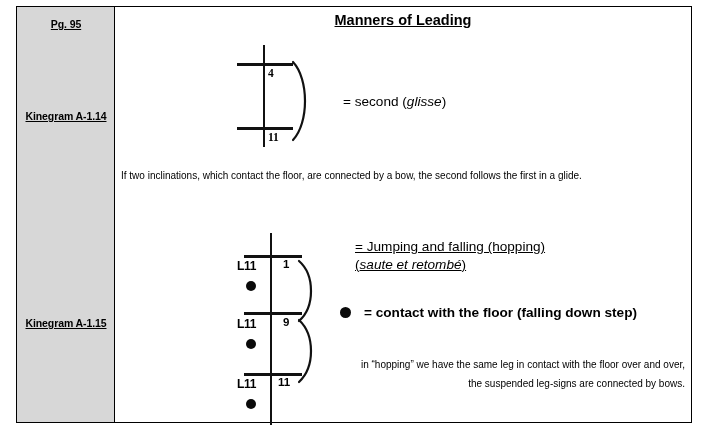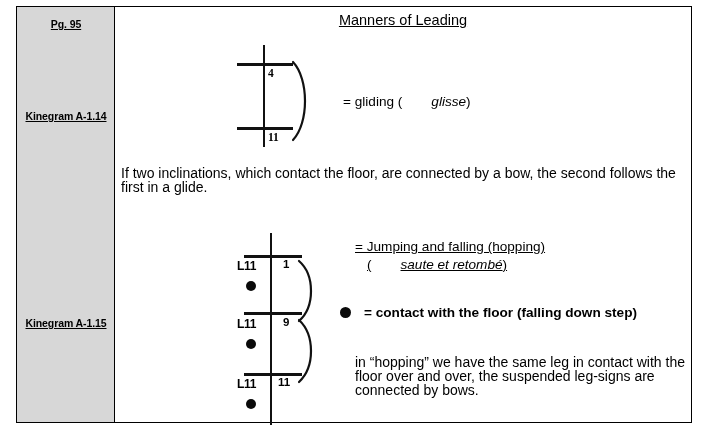--- a/index.html
+++ b/index.html
@@ -30,20 +30,21 @@
   }
   .side-label span{ text-decoration:underline; }
   .lbl-pg{top:11px;}
   .lbl-k14{top:103px;}
   .lbl-k15{top:310px;}
 
   
   .title{
     position:absolute;left:0;right:0;top:5px;text-align:center;
     font-size:14.5px;
+    font-weight:bold;
   }
   .title span{text-decoration:underline;}
 
   
   .stave{position:absolute;background:#111;}
   .vline{width:2.4px;}
   .hbar{height:2.6px;}
   .num{
     position:absolute;font-size:11.5px;font-weight:bold;
     font-family:"Liberation Serif","DejaVu Serif",serif;
@@ -54,24 +55,24 @@
     font-family:"Liberation Sans",sans-serif;letter-spacing:-0.3px;
   }
   .dot{
     position:absolute;width:10px;height:10px;border-radius:50%;
     background:#0a0a0a;
   }
   .bow{position:absolute;}
 
   
   .para{
-    position:absolute;font-size:14px;line-height:14px;
+    position:absolute;font-size:10px;line-height:19px;
   }
   .eq{position:absolute;font-size:13.6px;line-height:18px;}
-  .eq i{font-style:italic;margin-left:29px;}
+  .eq i{font-style:italic;}
 
   .legend-dot{
     position:absolute;width:11px;height:11px;border-radius:50%;
     background:#0a0a0a;
   }
 </style>
 </head>
 <body>
 
 <div class="page">
@@ -97,21 +98,21 @@
 
         <div class="num" style="left:153px;top:60px;">4</div>
         <div class="num" style="left:153px;top:124px;">11</div>
 
         <svg class="bow" style="left:174px;top:52px;" width="28" height="84" viewBox="0 0 28 84">
           <path d="M4,3 C20,20 20,64 4,81" fill="none" stroke="#111" stroke-width="2.2" stroke-linecap="round"></path>
         </svg>
       </div>
 
       <div class="eq" style="left:228px;top:86px;">
-        <span>= gliding (</span><i>glisse</i><span>)</span>
+        <span>= second (</span><i>glisse</i><span>)</span>
       </div>
 
       <div class="para" style="left:6px;top:159px;width:562px;">If two inclinations, which contact the floor, are connected by a bow, the second follows the first in a glide.</div>
 
       <div>
 
         <div class="stave vline" style="left:155px;top:226px;height:192px;"></div>
 
         <div class="stave hbar" style="left:129px;top:248px;width:58px;"></div>
 
@@ -136,25 +137,25 @@
           <path d="M3,2 C19,16 19,48 3,62" fill="none" stroke="#111" stroke-width="2.2" stroke-linecap="round"></path>
         </svg>
 
         <svg class="bow" style="left:181px;top:311px;" width="26" height="66" viewBox="0 0 26 66">
           <path d="M3,2 C19,17 19,49 3,64" fill="none" stroke="#111" stroke-width="2.2" stroke-linecap="round"></path>
         </svg>
       </div>
 
       <div class="eq" style="left:240px;top:231px;text-decoration:underline;">
         <div>= Jumping and falling (hopping)</div>
-        <div style="text-align:center;padding-right:26px;">
+        <div style="text-align:left;padding-right:26px;">
           <span>(</span><i>saute et retombé</i><span>)</span>
         </div>
       </div>
 
       <div class="legend-dot" style="left:225px;top:300px;"></div>
       <div class="eq" style="left:249px;top:297px;font-weight:bold;">= contact with the floor (falling down step)</div>
 
-      <div class="para" style="left:240px;top:348px;width:330px;">in “hopping” we have the same leg in contact with the floor over and over, the suspended leg-signs are connected by bows.</div>
+      <div class="para" style="left:240px;top:348px;width:330px;text-align:right;">in “hopping” we have the same leg in contact with the floor over and over, the suspended leg-signs are connected by bows.</div>
 
     </div>
   </div>
 </div>
 
 </body></html>

